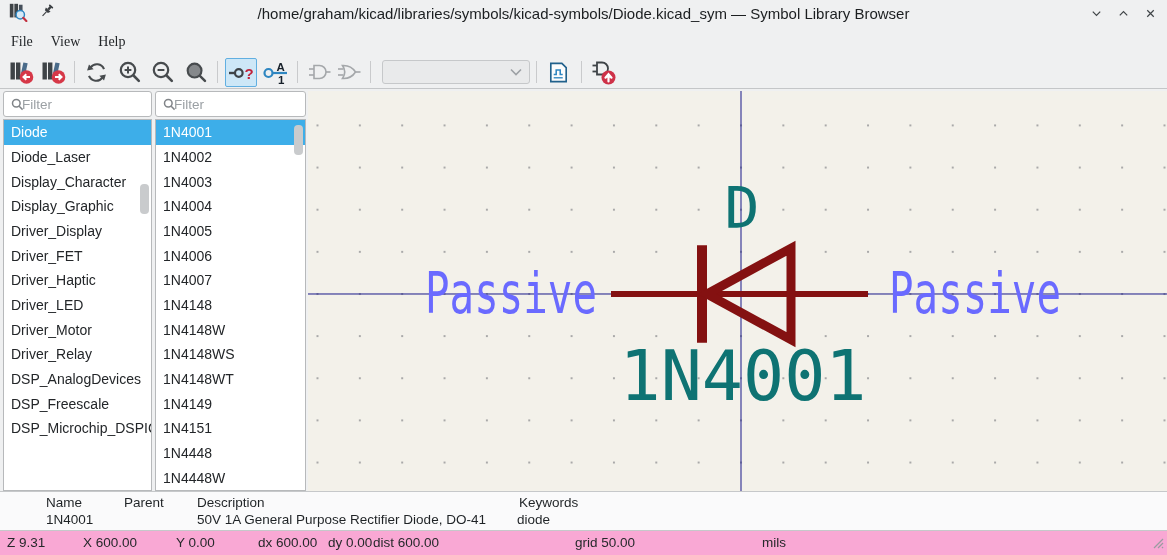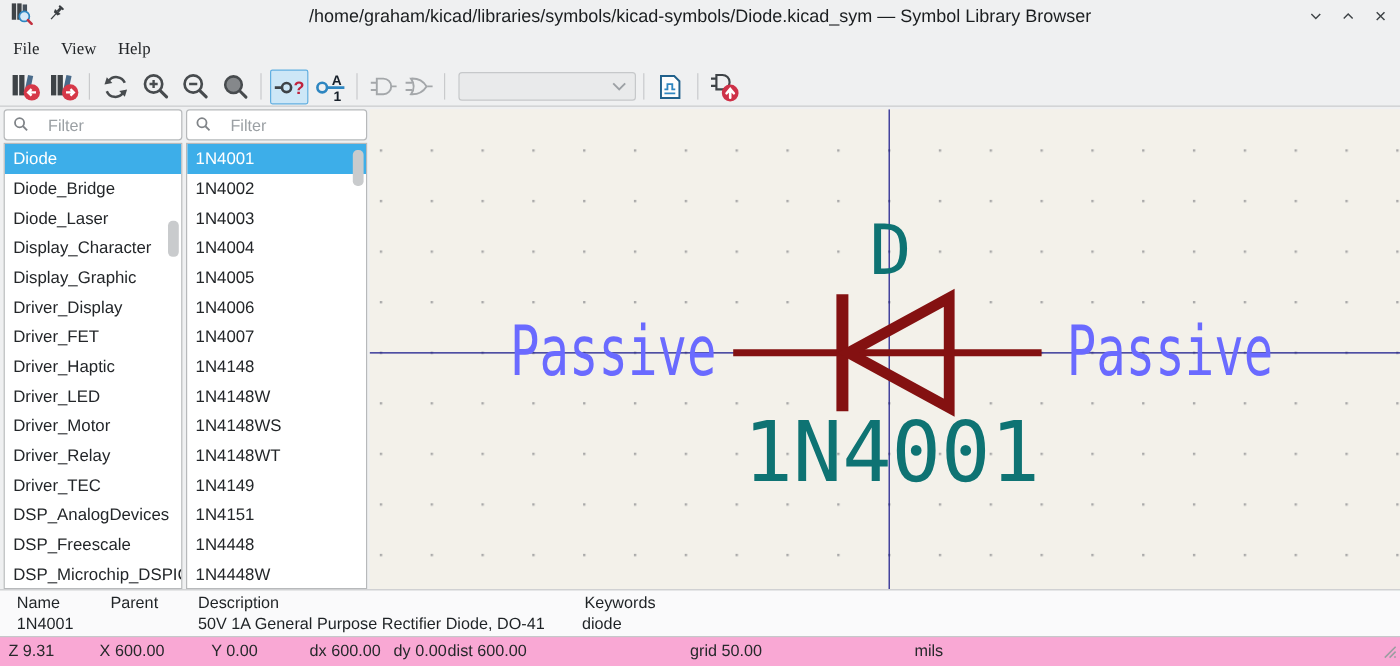--- a/index.html
+++ b/index.html
@@ -22,32 +22,32 @@
   .toolbar { height:33px; flex:0 0 33px; display:flex; align-items:center; padding-left:7px; border-bottom:1px solid #C4C6C8; }
   .tbtn { width:28px; height:28px; display:flex; align-items:center; justify-content:center; background:transparent; border:none; }
   .tsep { width:1px; height:22px; background:#C9CACC; margin:0 7px; }
   .toggle-on { width:32px; height:29px; display:flex; align-items:center; justify-content:center; background:#CDE7F7; border:1px solid #61AFE1; border-radius:2px; }
   .unit-select { width:148px; height:24px; margin-left:4px; background:#E9EAEB; border:1px solid #C6C8CA; border-radius:3px; display:flex; align-items:center; justify-content:flex-end; padding-right:7px; }
   
   .main { flex:1 1 auto; display:flex; padding:2px 0 0 3px; background:#EFF0F1; min-height:0; }
   .panel { width:149px; flex:0 0 149px; display:flex; flex-direction:column; min-height:0; }
   .panel + .panel { margin-left:3px; width:151px; flex:0 0 151px; }
   .filter { position:relative; height:26px; flex:0 0 26px; }
-  .filter input { width:100%; height:26px; border:1px solid #B7B9BB; border-radius:3px; padding-left:36px; font-size:13.5px; background:#FFFFFF; color:#232629; font-family:"Liberation Sans", sans-serif; outline:none; }
+  .filter input { width:100%; height:26px; border:1px solid #B7B9BB; border-radius:3px; padding-left:18px; font-size:13.5px; background:#FFFFFF; color:#232629; font-family:"Liberation Sans", sans-serif; outline:none; }
   .filter input::placeholder { color:#9BA0A4; }
   .filter .mag { position:absolute; left:8px; top:6px; }
   .list { flex:1 1 auto; margin-top:2px; border:1px solid #B7B9BB; background:#FFFFFF; overflow:hidden; position:relative; }
   .row { height:24.66px; display:flex; align-items:center; padding-left:7px; font-size:14px; white-space:nowrap; overflow:hidden; }
   .row.selected { background:#3DAEE9; color:#FFFFFF; }
   .vthumb { position:absolute; right:2px; width:9px; border-radius:4px; background:#C9CBCD; }
   .canvas { flex:1 1 auto; margin-left:2px; position:relative; background:#F3F1EA; min-width:0; }
   .canvas svg { display:block; width:100%; height:100%; }
   
   .infobar { height:39px; flex:0 0 39px; border-top:1px solid #C6C8CA; background:#FAFAFB; position:relative; font-size:13.5px; color:#1F2326; }
-  .infobar span { position:absolute; white-space:nowrap; }
+  .infobar span { position:absolute; white-space:nowrap;margin-left:32px; }
   .ih { top:3px; } .iv { top:20px; }
   
   .statusbar { height:25px; flex:0 0 25px; border-top:1px solid #C6C8CA; background:#f9a8d4; position:relative; font-size:13.5px; color:#26292B; }
   .statusbar span { position:absolute; top:4px; white-space:nowrap; }
   .grip { position:absolute; right:3px; bottom:3px; top:auto; }
 </style>
 </head>
 <body>
 
 <div class="window">
@@ -228,31 +228,29 @@
         <span class="mag">
           <svg width="13" height="13" viewBox="0 0 13 13">
               <circle cx="5.3" cy="5.3" r="3.8" stroke="#808488" stroke-width="1.5" fill="none"></circle>
               <line x1="8.2" y1="8.2" x2="11.6" y2="11.6" stroke="#808488" stroke-width="1.5"></line>
             </svg>
         </span>
         <input placeholder="Filter" style="">
       </div>
       <div class="list">
         <div class="row selected">Diode</div>
-        <div class="row">Diode_Bridge</div>
         <div class="row">Diode_Laser</div>
         <div class="row">Display_Character</div>
         <div class="row">Display_Graphic</div>
         <div class="row">Driver_Display</div>
         <div class="row">Driver_FET</div>
         <div class="row">Driver_Haptic</div>
         <div class="row">Driver_LED</div>
         <div class="row">Driver_Motor</div>
         <div class="row">Driver_Relay</div>
-        <div class="row">Driver_TEC</div>
         <div class="row">DSP_AnalogDevices</div>
         <div class="row">DSP_Freescale</div>
         <div class="row">DSP_Microchip_DSPIC33</div>
         <div class="vthumb" style="top:64px;height:30px"></div>
       </div>
     </div>
 
     <div class="panel">
       <div class="filter">
         <span class="mag">

